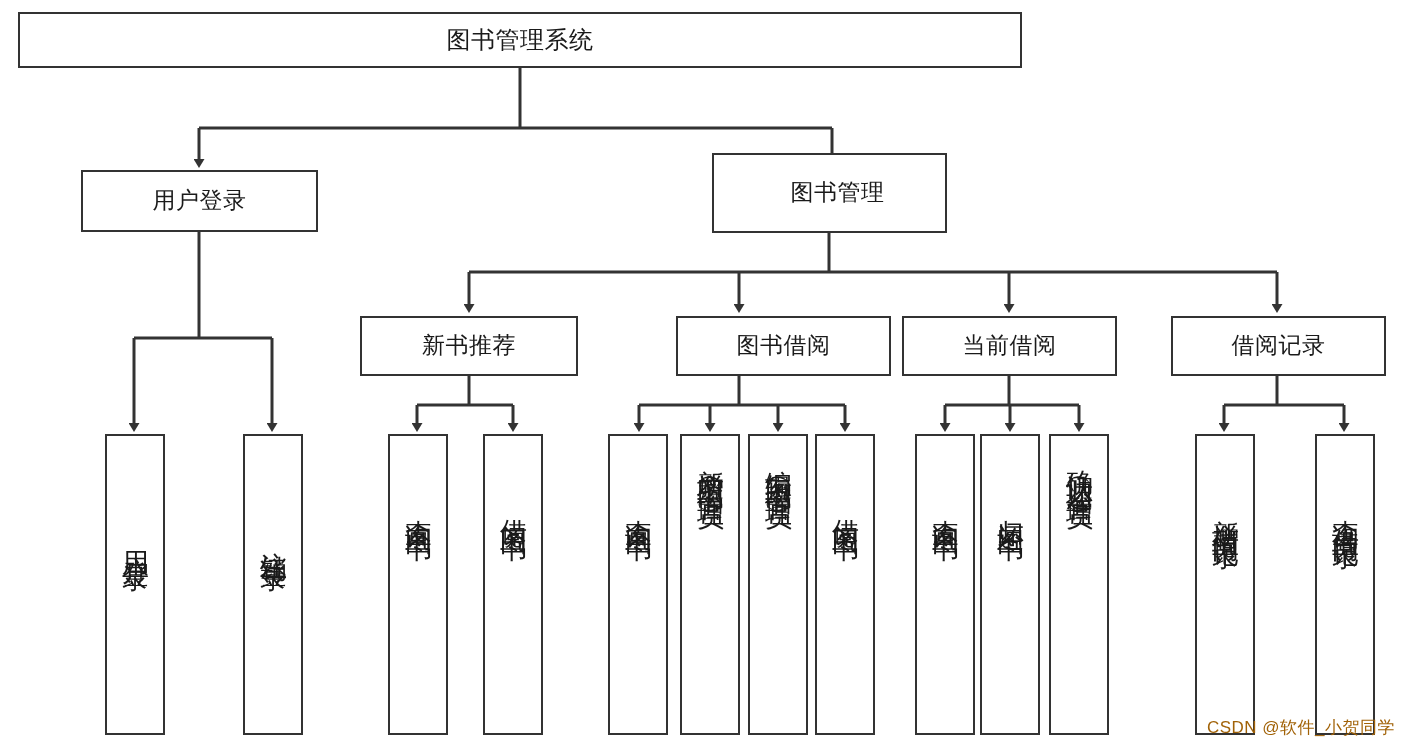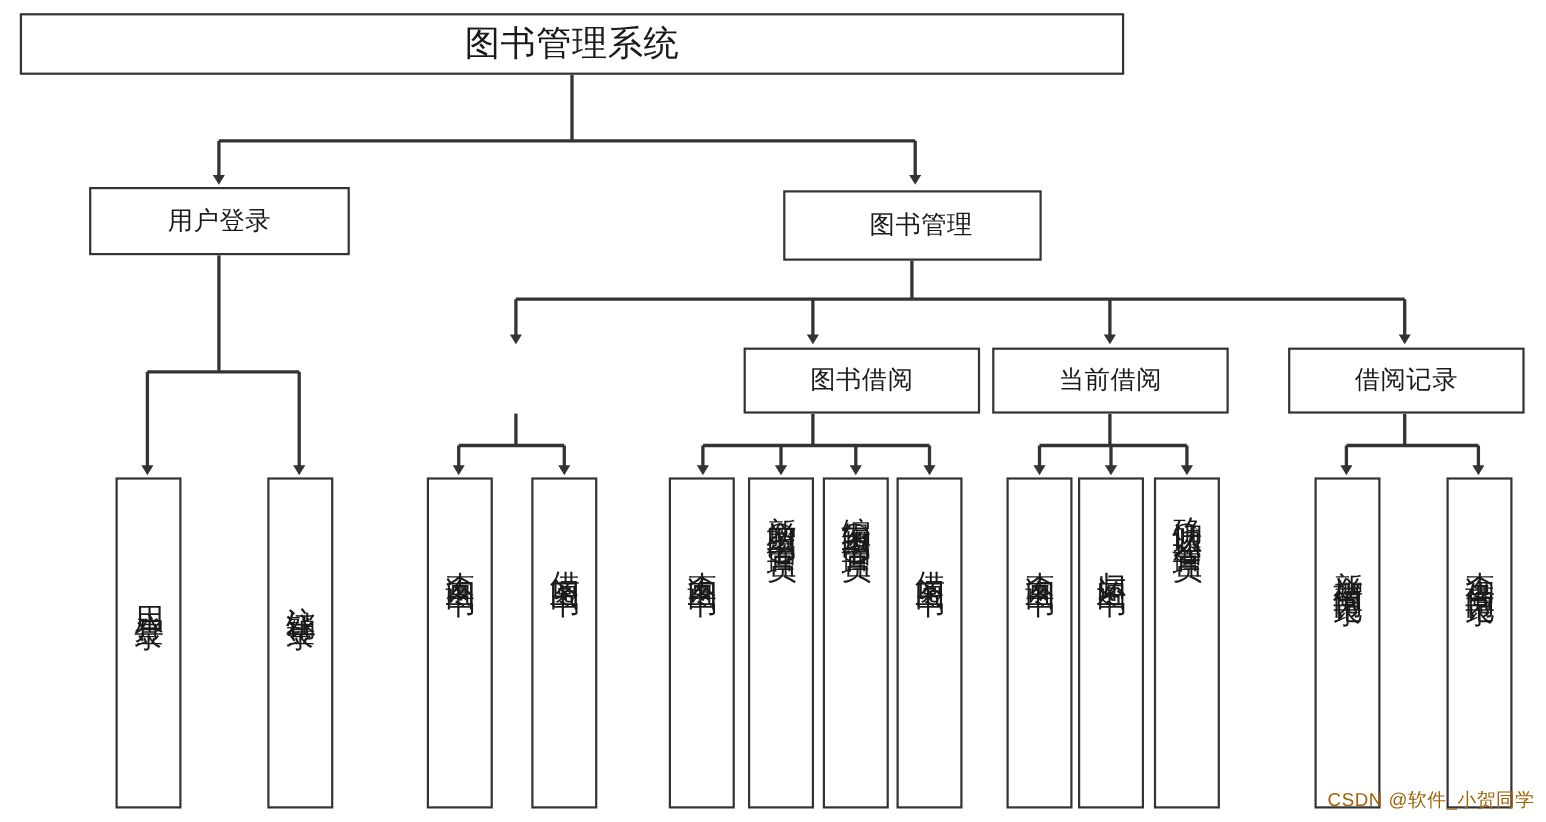--- a/index.html
+++ b/index.html
@@ -40,21 +40,21 @@
     display: block;
     line-height: 1.18;
     letter-spacing: 0.5px;
   }
   
   .node.horiz .node-label {
     font-size: 23px;
     white-space: nowrap;
   }
   .node.root .node-label {
-    font-size: 32px;
+    font-size: 24px;
   }
   
   .node.vert {
     align-items: flex-start;
     justify-content: center;
     padding-top: 6px;
   }
   .node.vert .node-label {
     writing-mode: vertical-rl;
     text-orientation: upright;
@@ -139,24 +139,27 @@
     </g>
   </svg>
 
   <div class="node horiz root" style="left:18px; top:12px; width:1004px; height:56px;">
     <span class="node-label">图书管理系统</span>
   </div>
 
   <div class="node horiz" style="left:81px; top:170px; width:237px; height:62px;">
     <span class="node-label">用户登录</span>
   </div>
-  <div class="node horiz" style="left:712px; top:173px; width:235px; height:64px;padding-left:16px;">
+  <div class="node horiz" style="left:712px; top:153px; width:235px; height:80px;padding-left:16px;">
     <span class="node-label">图书管理</span>
   </div>
 
+  <div class="node horiz" style="left:360px; top:316px; width:218px; height:60px;">
+    <span class="node-label">新书推荐</span>
+  </div>
   <div class="node horiz" style="left:632px; top:316px; width:215px; height:60px;margin-left:44px;">
     <span class="node-label">图书借阅</span>
   </div>
   <div class="node horiz" style="left:902px; top:316px; width:215px; height:60px;">
     <span class="node-label">当前借阅</span>
   </div>
   <div class="node horiz" style="left:1171px; top:316px; width:215px; height:60px;">
     <span class="node-label">借阅记录</span>
   </div>
 

